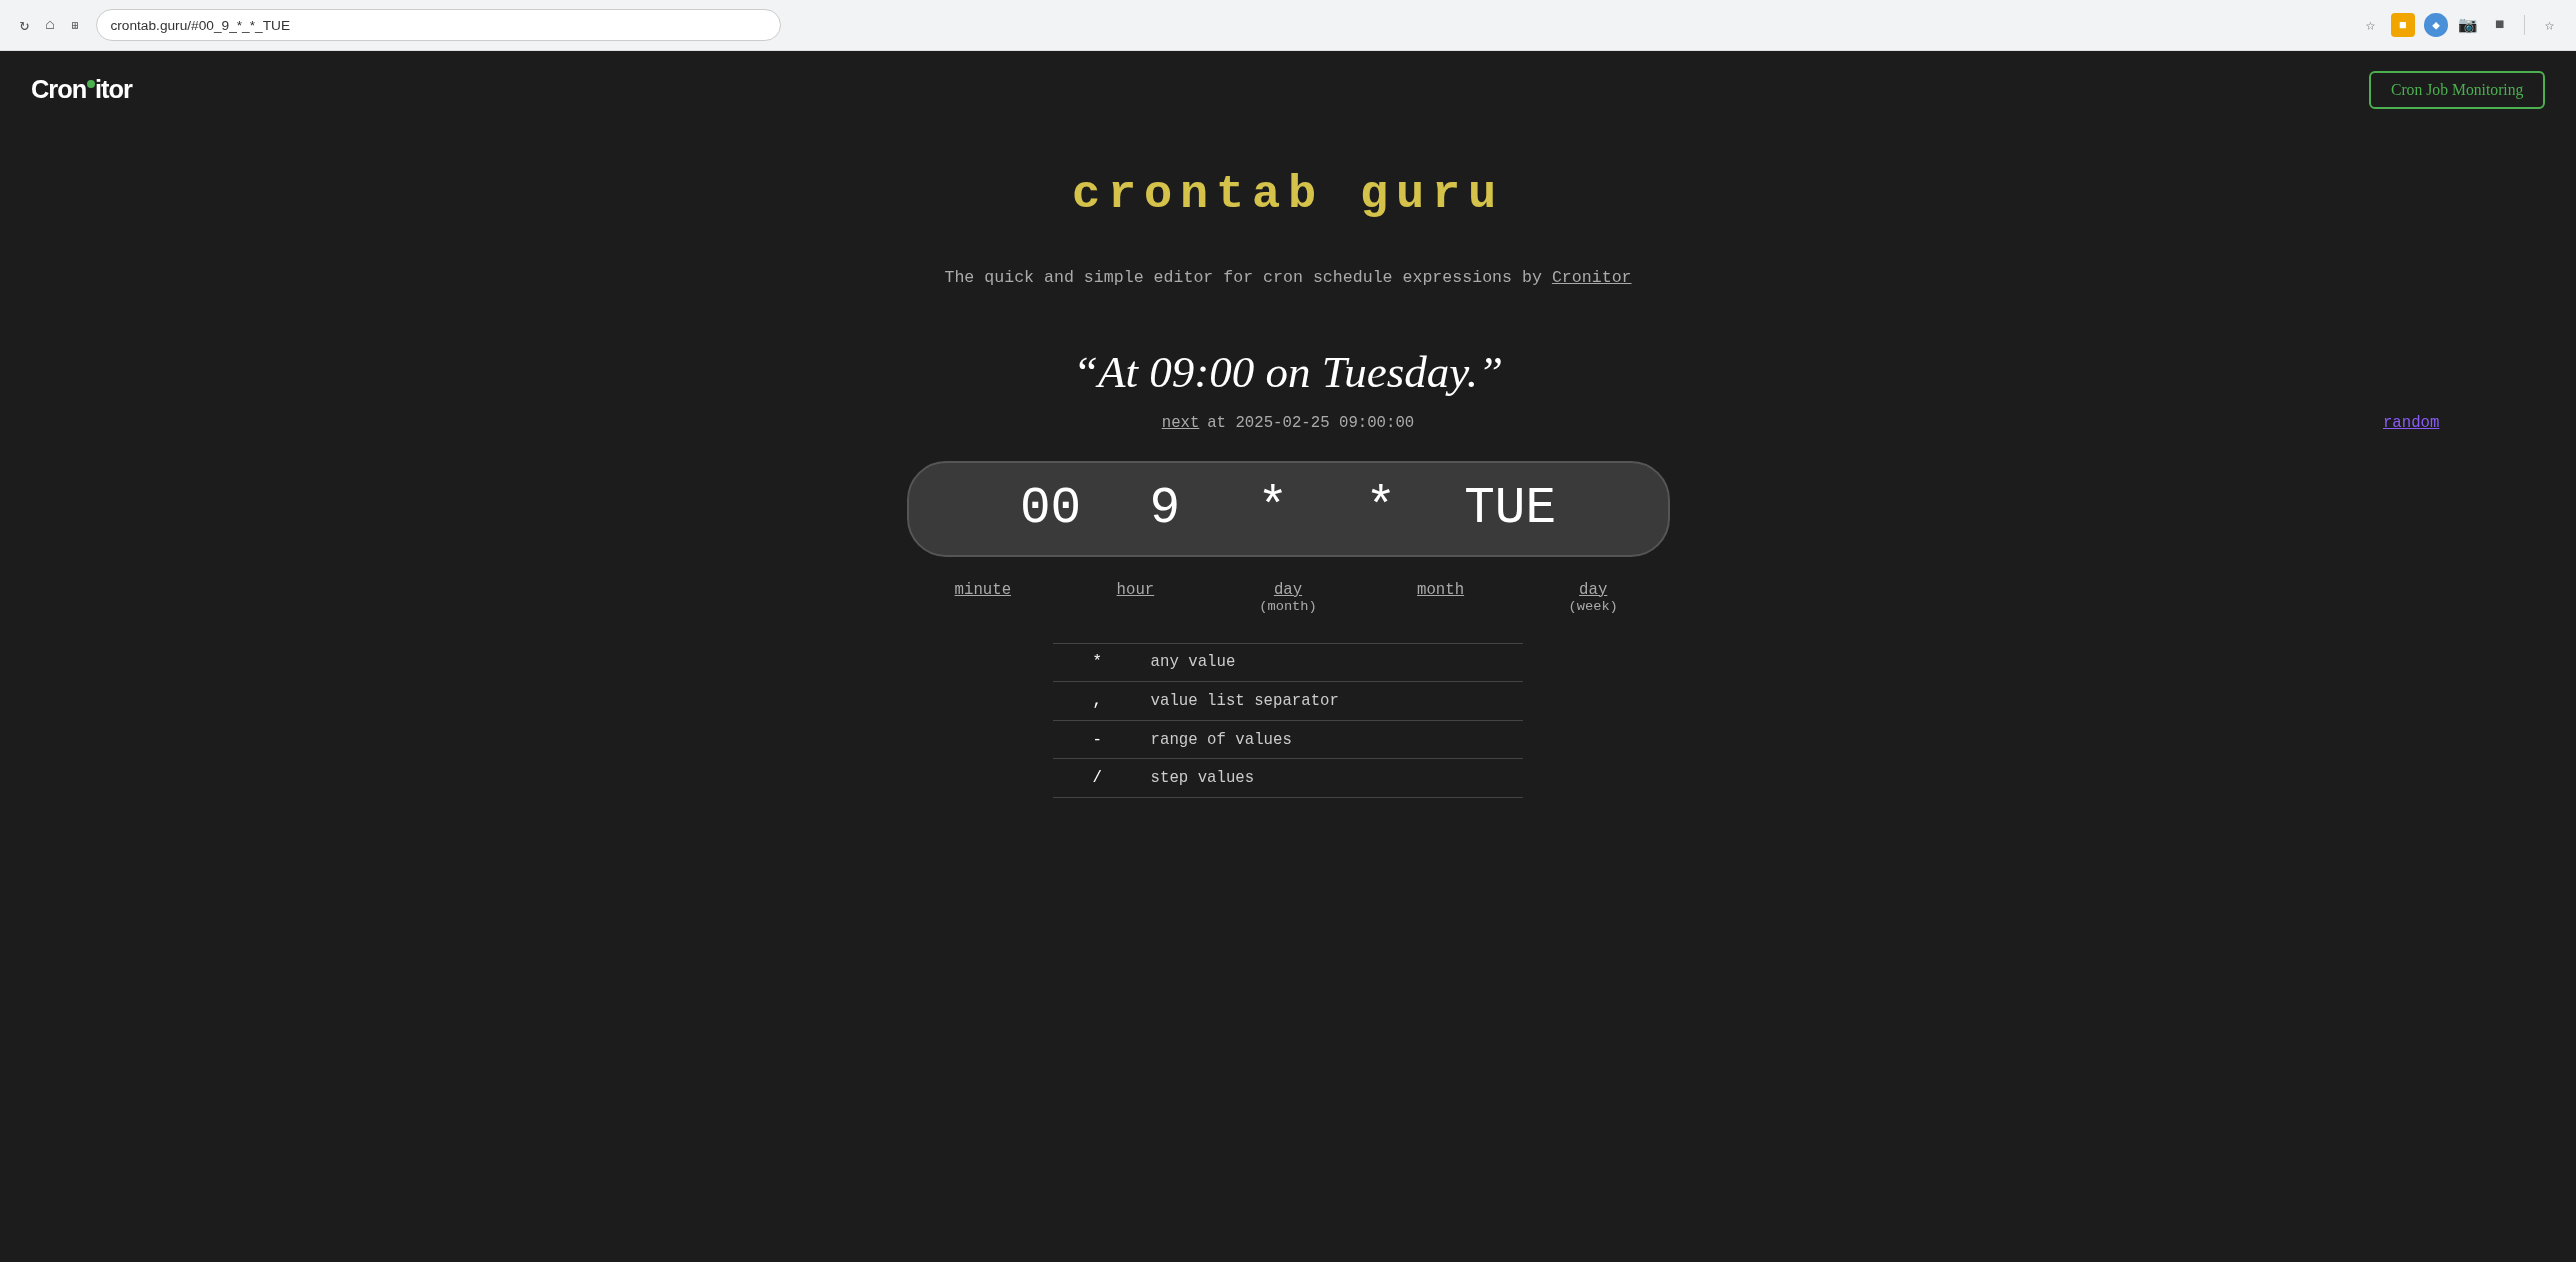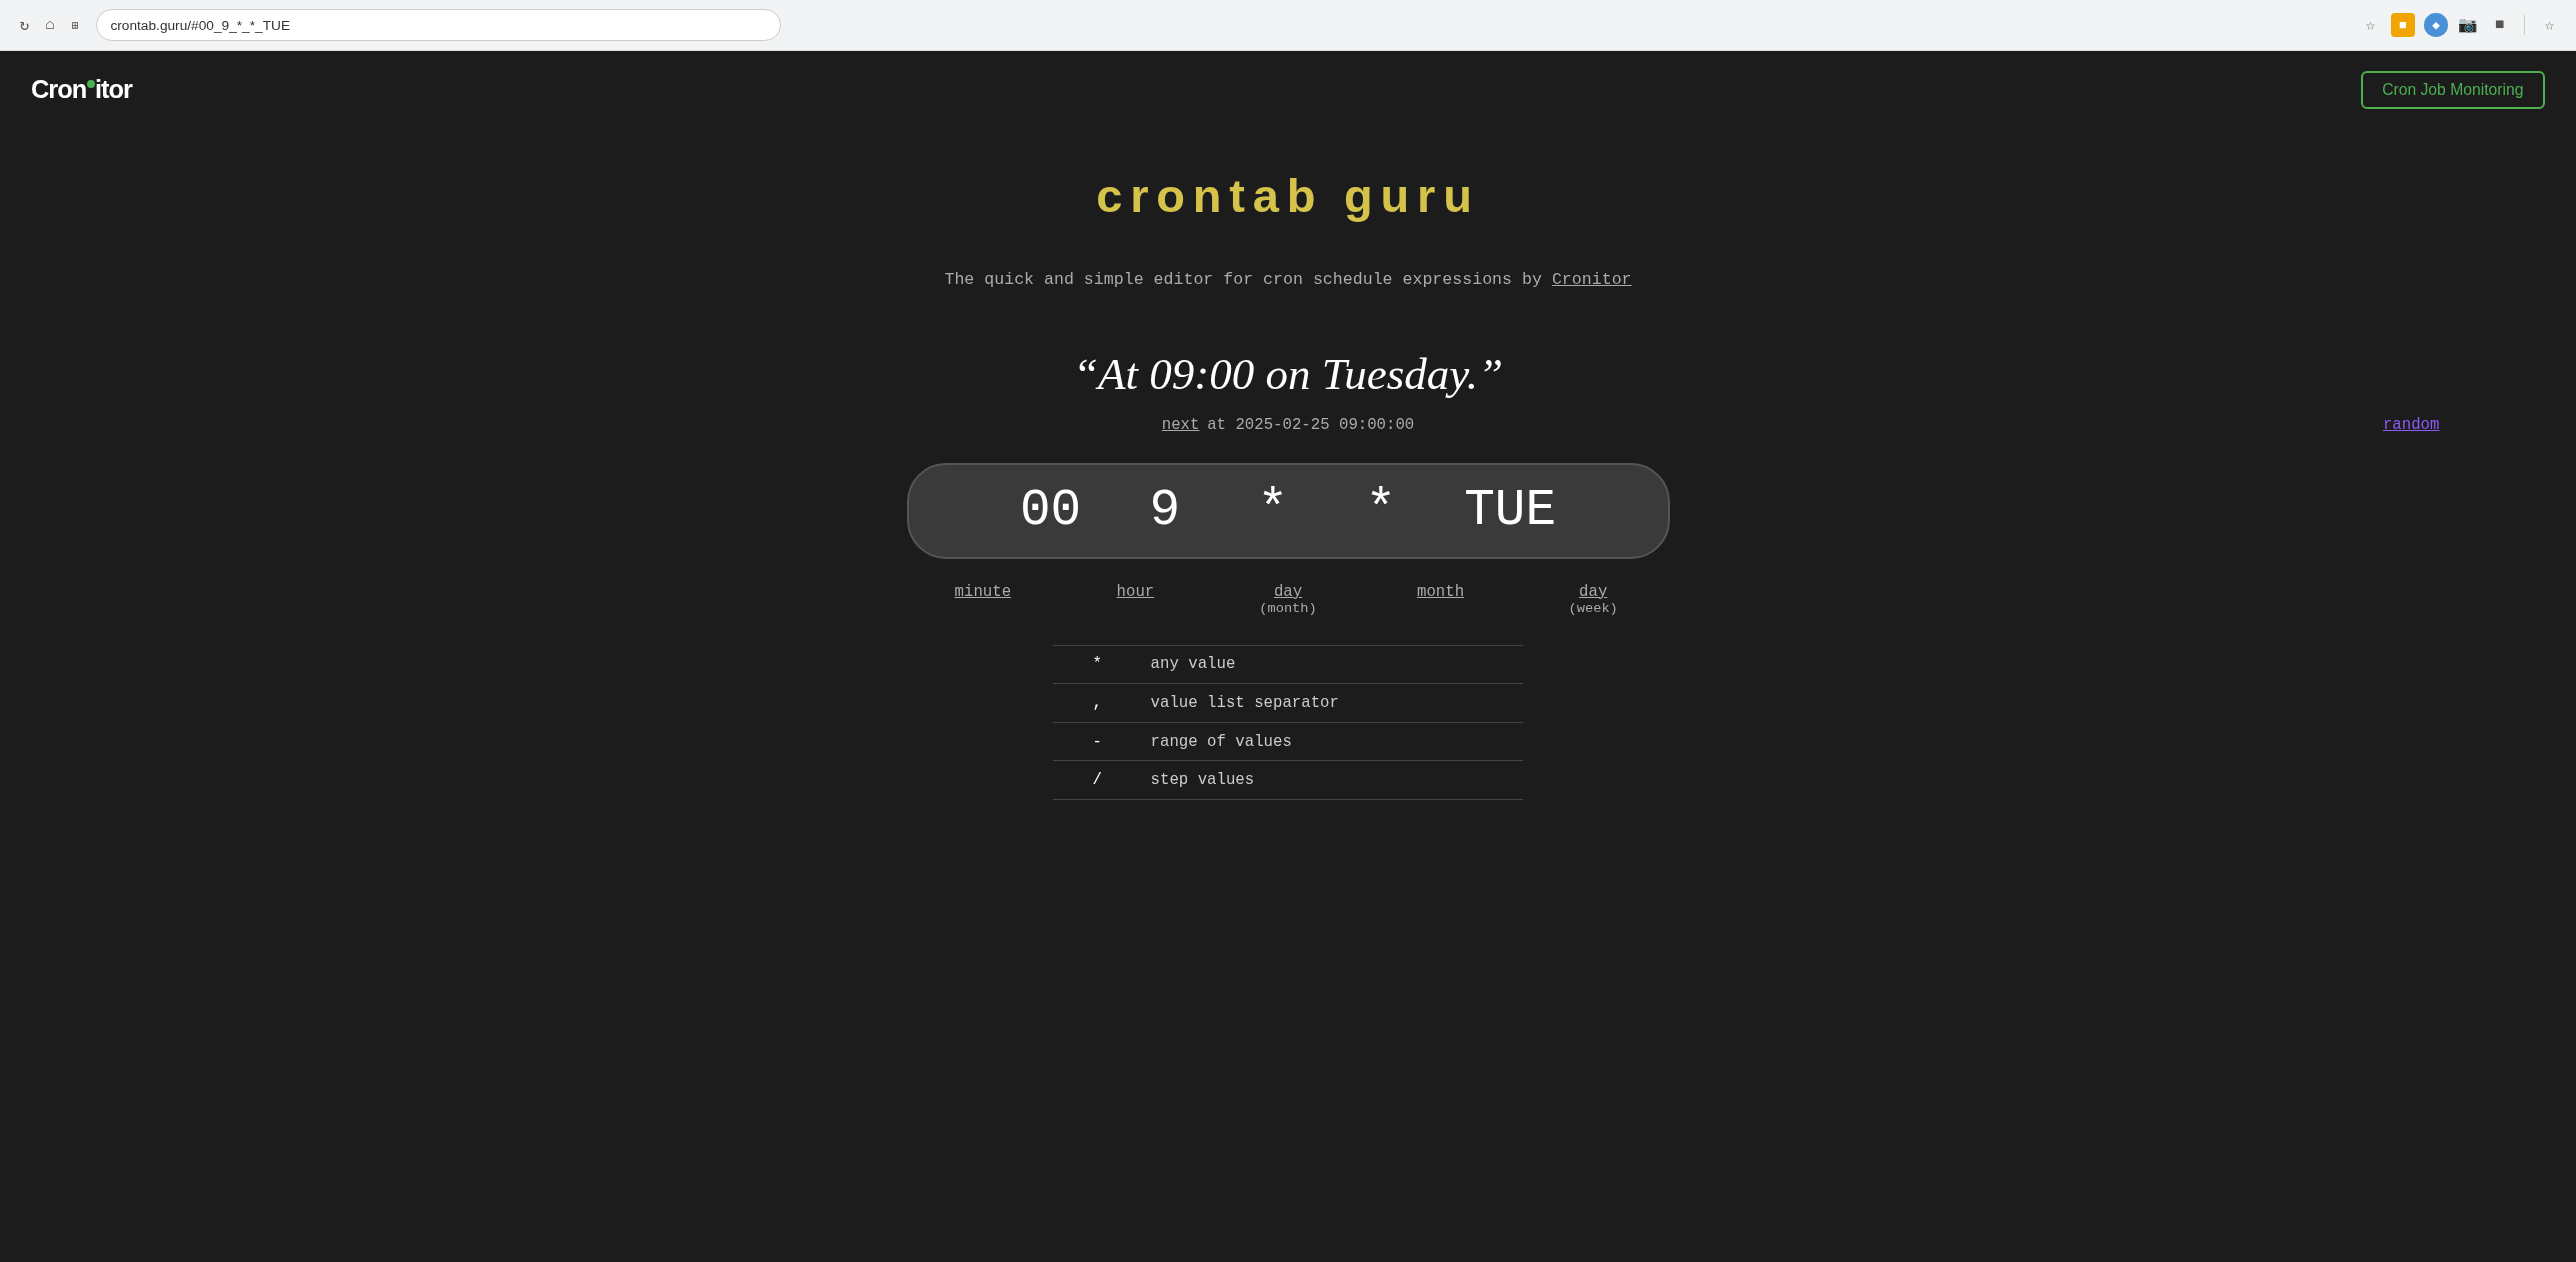--- a/index.html
+++ b/index.html
@@ -148,35 +148,35 @@
       top: -7.8px;
     }
 
     .cron-job-btn {
       border: 2px solid #4caf50;
       background: transparent;
       color: #4caf50;
       padding: 7.8px 19.6px;
       border-radius: 5.9px;
       font-size: 15.7px;
-      font-family: Liberation Sans, sans-serif;
+      font-family: Liberation Serif, serif;
       cursor: pointer;
       font-weight: 500;
     }
 
     
     .main-content {
       display: flex;
       flex-direction: column;
       align-items: center;
       padding: 39px 19.6px;
     }
 
     .page-title {
-      font-family: Liberation Sans, sans-serif;
+      font-family: Liberation Mono, monospace;
       font-size: 47px;
       color: #d4c24a;
       letter-spacing: 7.8px;
       margin-bottom: 19.6px;
       text-align: center;
     }
 
     .subtitle {
       font-family: 'Courier New', Courier, monospace;
       font-size: 16.6px;

